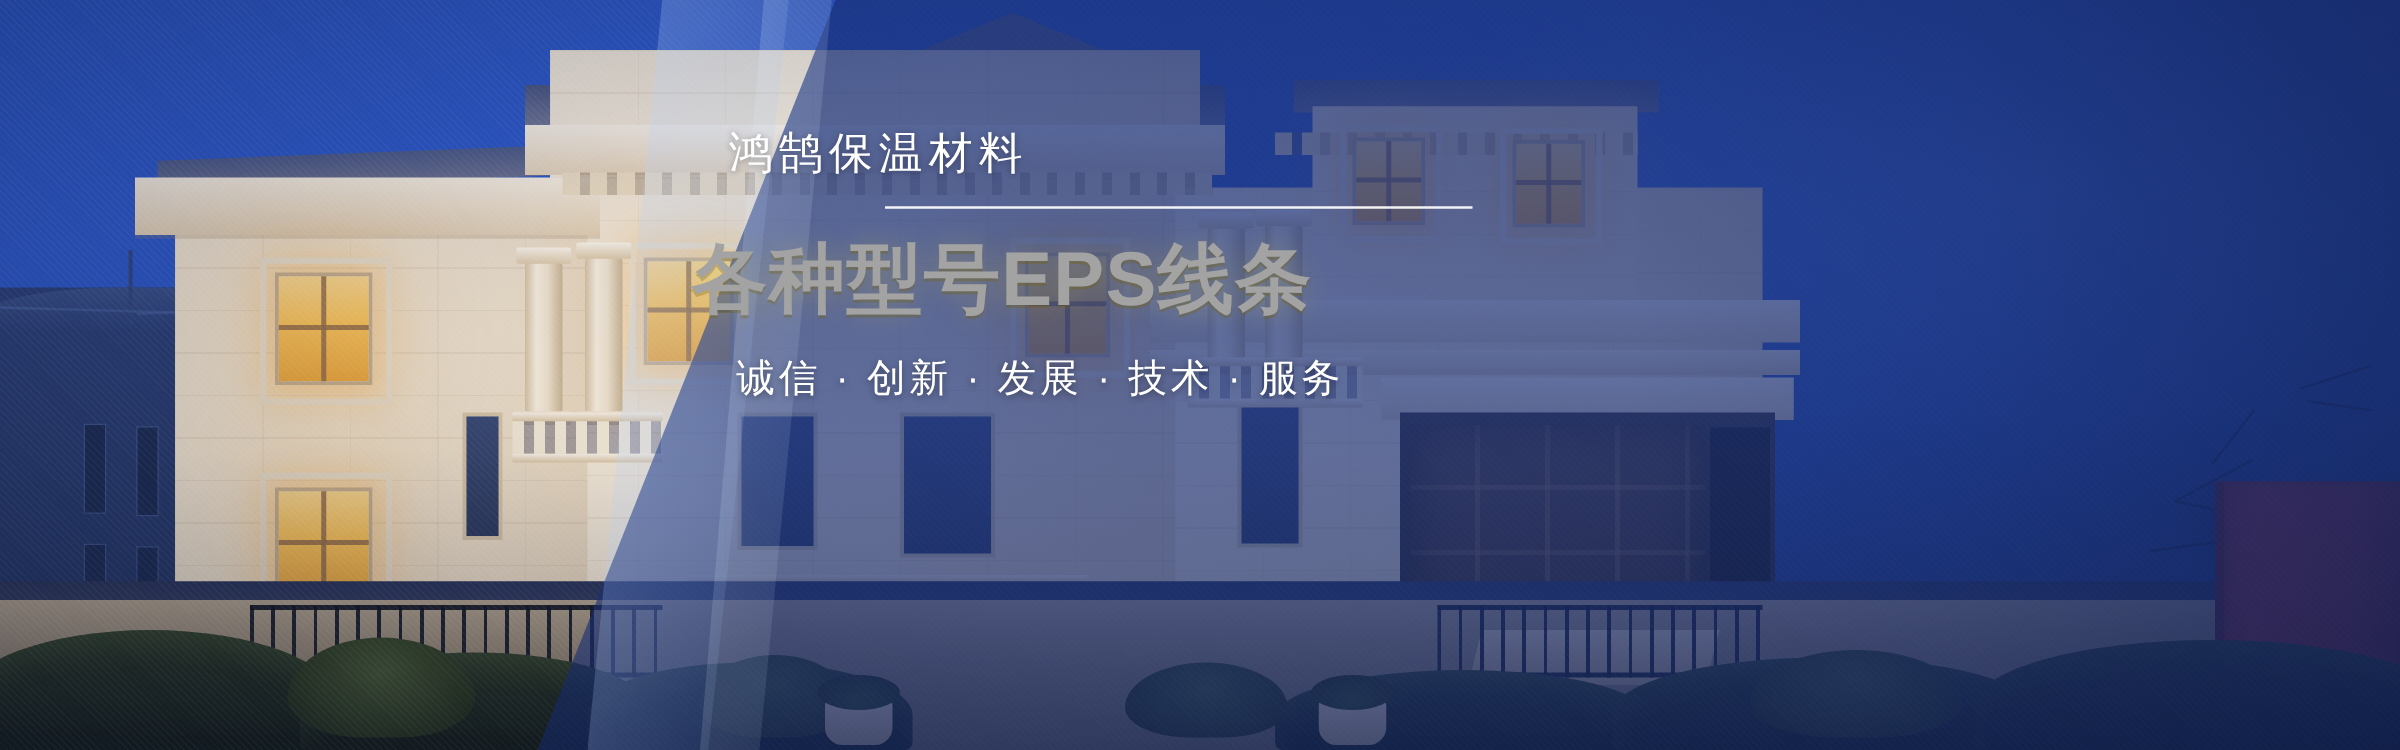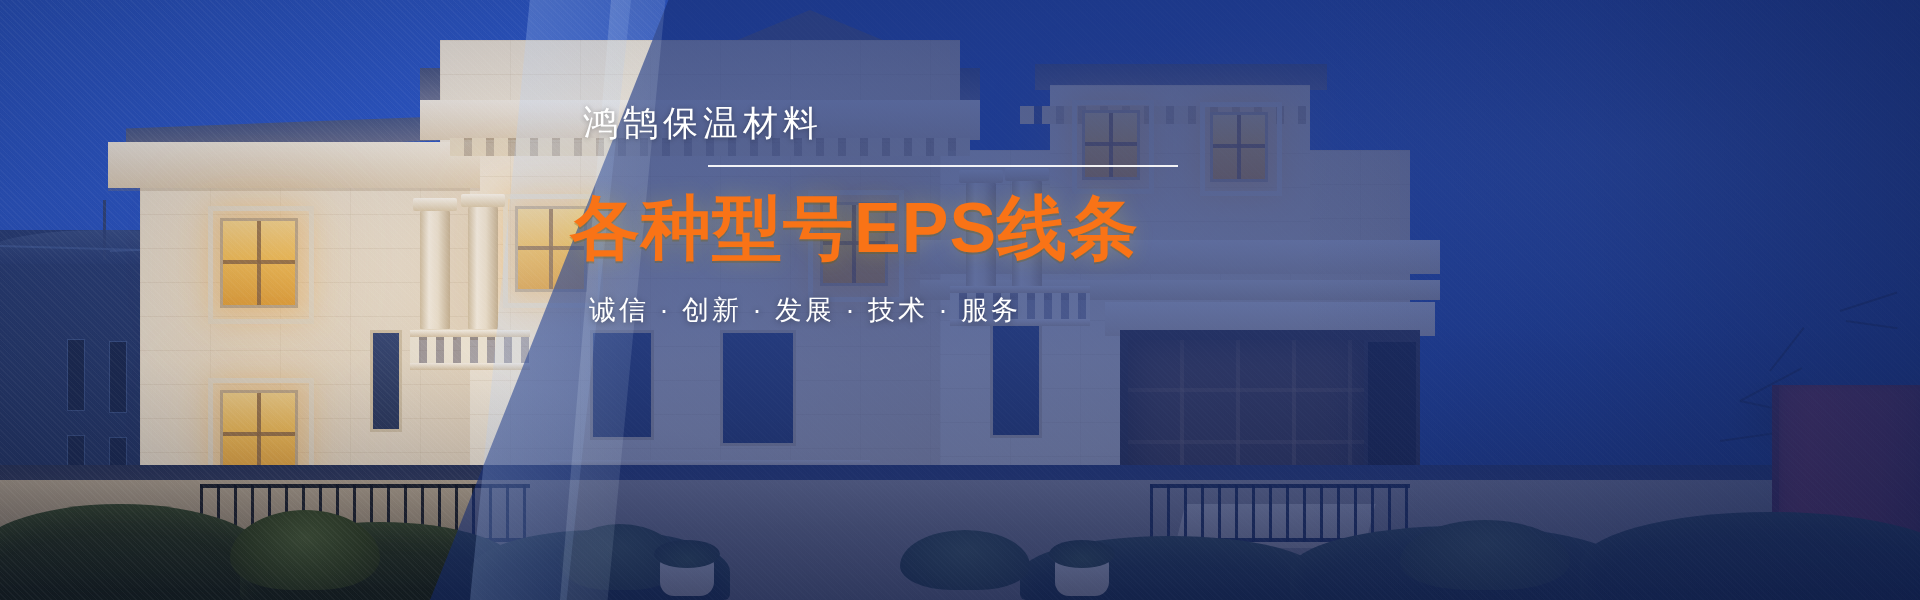--- a/index.html
+++ b/index.html
@@ -579,37 +579,36 @@
     width: 470px;
     height: 2px;
     background: rgba(255,255,255,.92);
   }
 
   .headline {
     margin-top: 22px;
     text-align: left;
   }
   .headline .line {
-    font-size: 70px;
+    font-size: 61px;
     line-height: 1.14;
     font-weight: 700;
-    color: #f97316;
+    color: #a3a3a3;
     letter-spacing: 1px;
     white-space: nowrap;
     text-shadow:
        0 2px 0 rgba(120,95,0,.30),
        0 0 22px rgba(250,225,40,.22);
-    margin-left: 17px;
   }
 
   .tagline {
     margin-top: 26px;
     text-align: left;
     padding-left: 36px;
-    font-size: 27px;
+    font-size: 31px;
     line-height: 1.2;
     color: #ffffff;
     letter-spacing: 3px;
     white-space: nowrap;
     text-shadow: 0 1px 6px rgba(0,0,0,.40);
   }
 </style>
 </head>
 <body>
 

